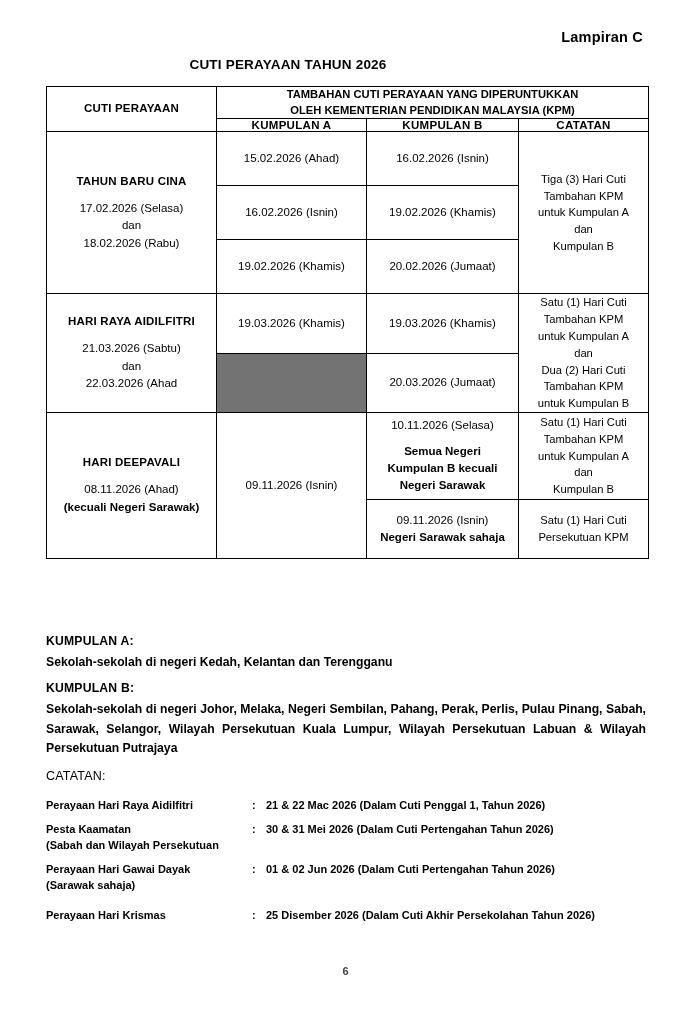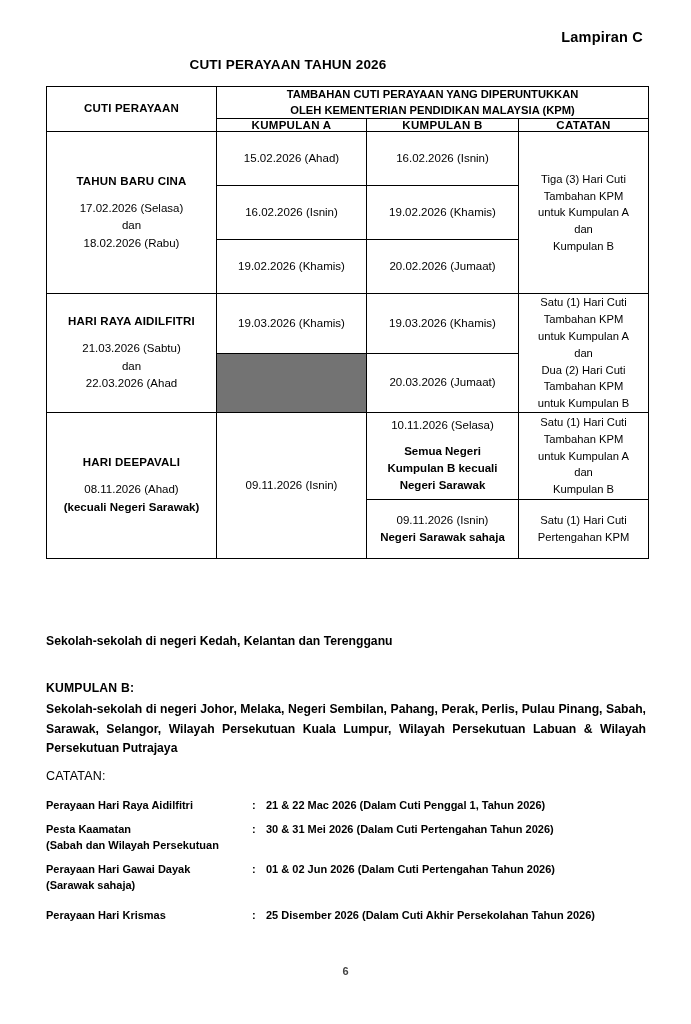--- a/index.html
+++ b/index.html
@@ -288,28 +288,29 @@
           <span class="nline">Kumpulan B</span>
         </td>
       </tr>
       <tr>
         <td class="datecell" style="height:58px;">
           <span class="dline">09.11.2026 (Isnin)</span>
           <span class="dbold">Negeri Sarawak sahaja</span>
         </td>
         <td class="note">
           <span class="nline">Satu (1) Hari Cuti</span>
-          <span class="nline">Pertengahan KPM</span>
+          <span class="nline">Persekutuan KPM</span>
         </td>
       </tr>
     </tbody>
       </table>
   </div>
 
   <div class="kump kump-a">
+    <span class="khead">KUMPULAN A:</span>
     <span class="kbody">Sekolah-sekolah di negeri Kedah, Kelantan dan Terengganu</span>
   </div>
 
   <div class="kump kump-b">
     <span class="khead">KUMPULAN B:</span>
     <span class="kbody">Sekolah-sekolah di negeri Johor, Melaka, Negeri Sembilan, Pahang, Perak, Perlis, Pulau Pinang, Sabah, Sarawak, Selangor, Wilayah Persekutuan Kuala Lumpur, Wilayah Persekutuan Labuan &amp; Wilayah Persekutuan Putrajaya</span>
   </div>
 
   <div class="catatan-title">CATATAN:</div>
 

